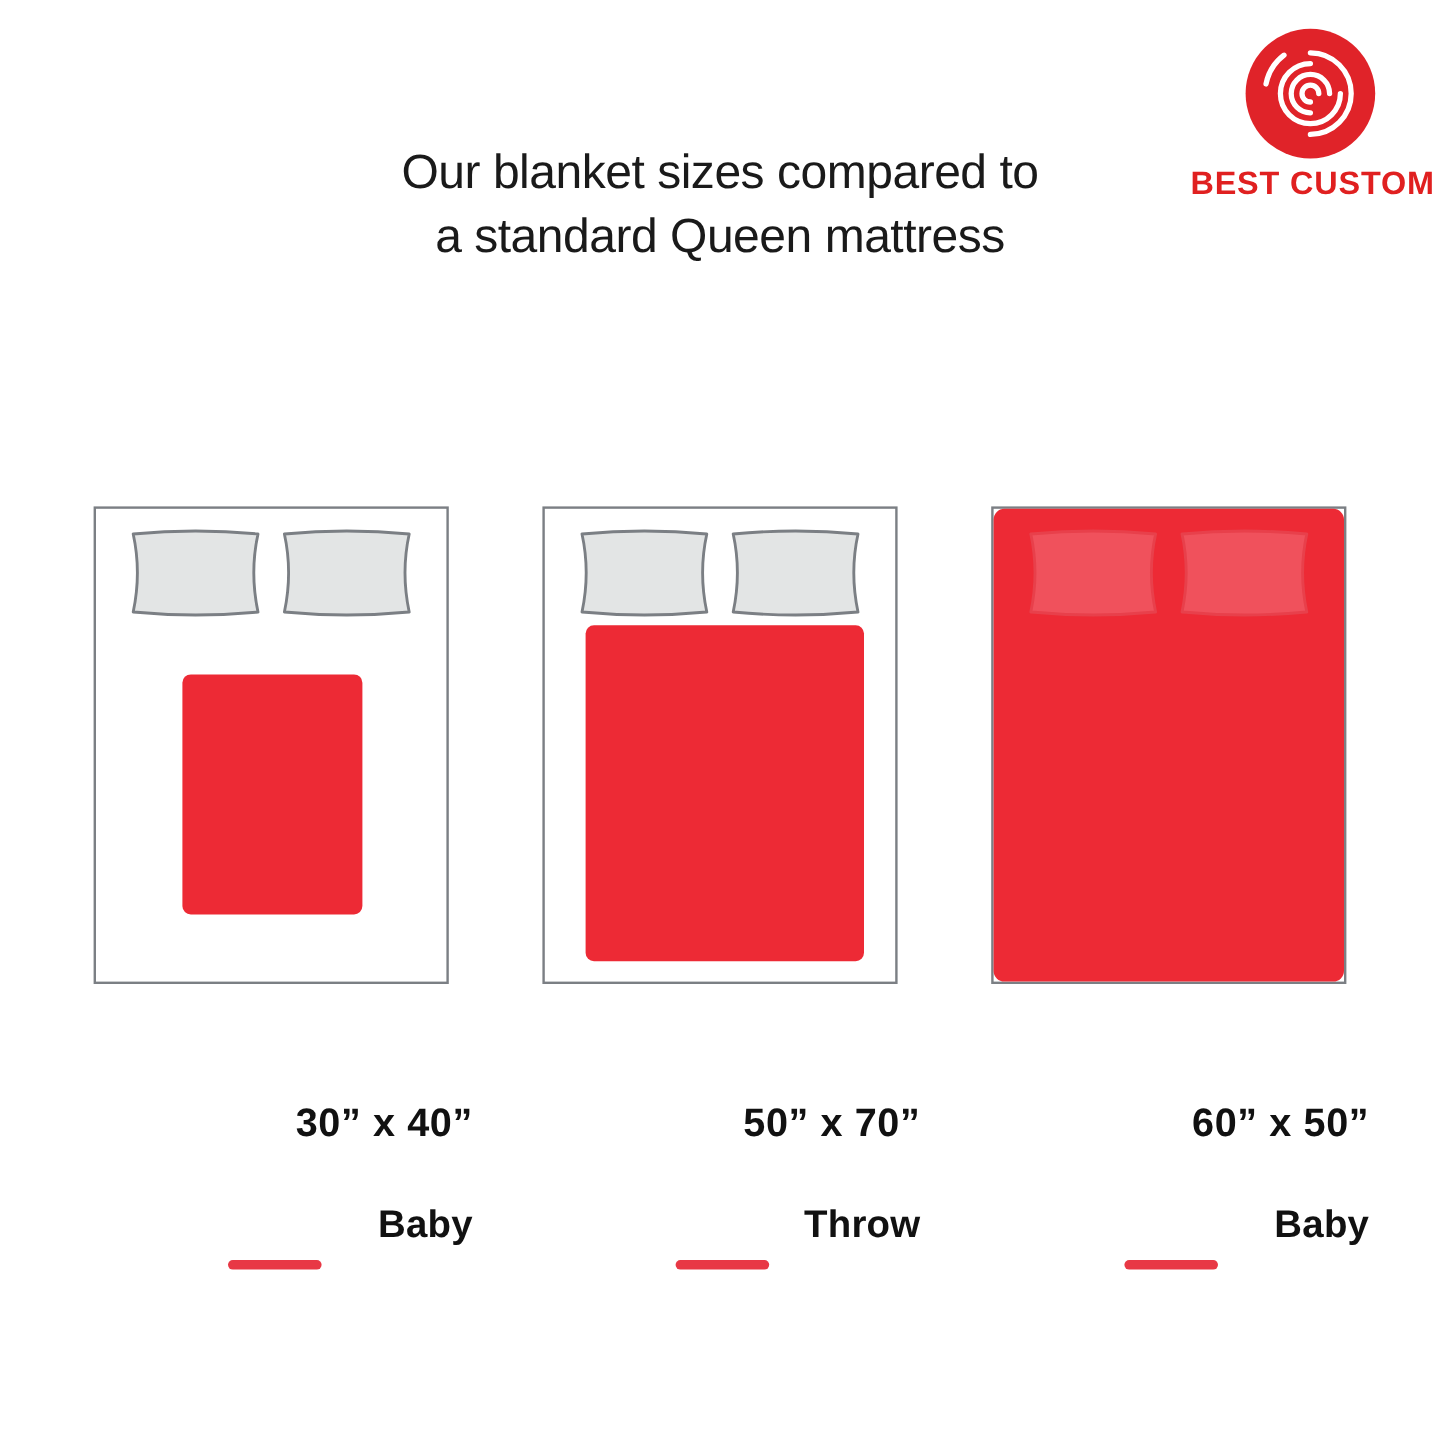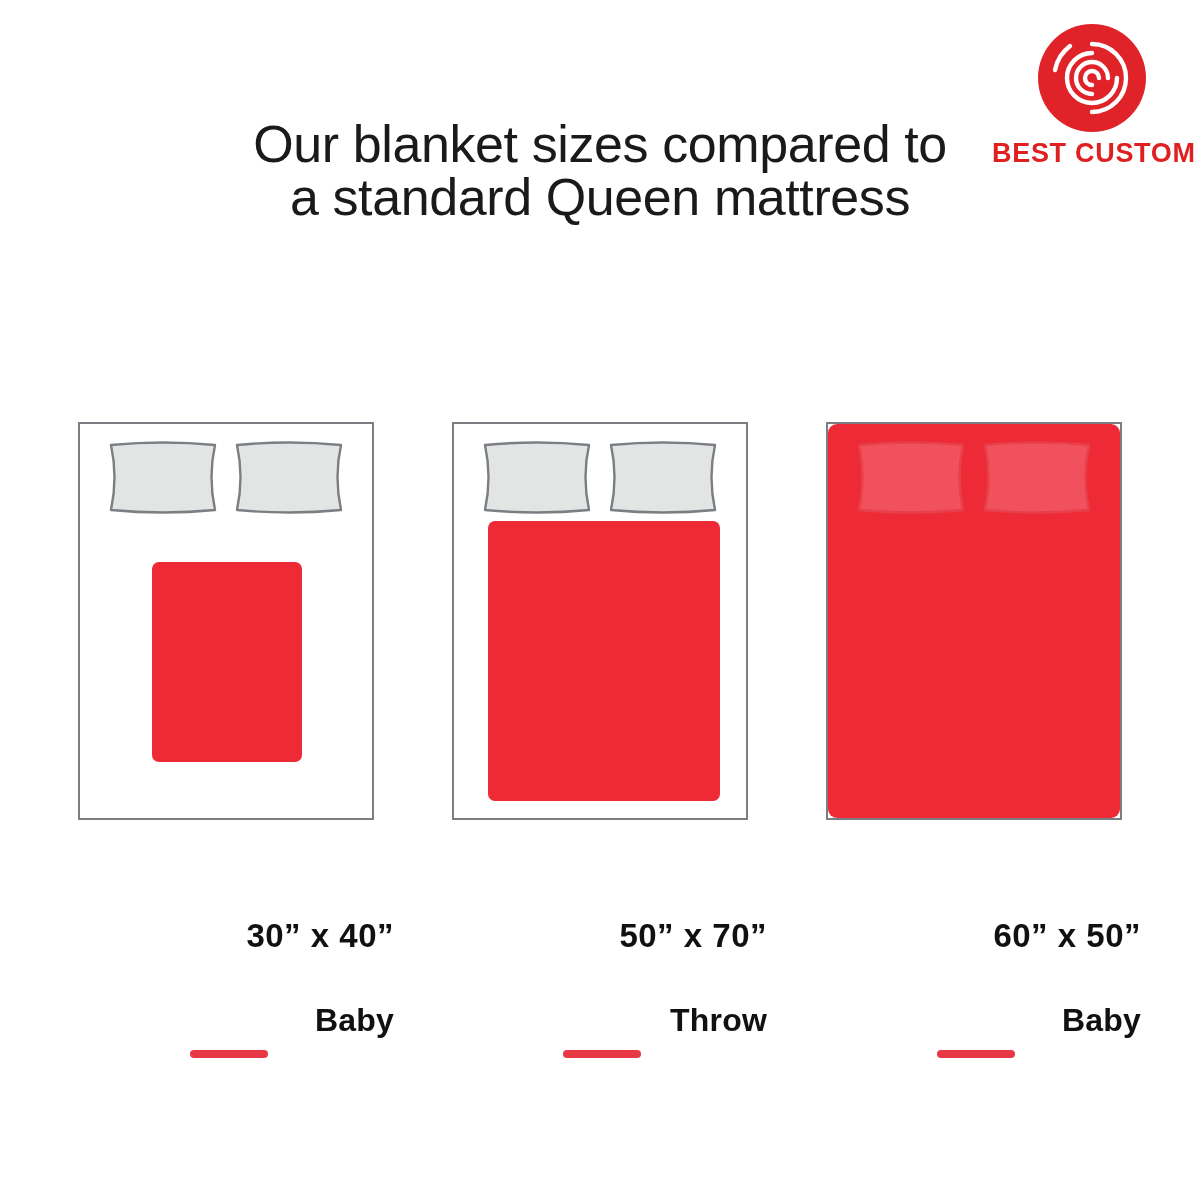--- a/index.html
+++ b/index.html
@@ -52,21 +52,21 @@
     font-size: 78px;
     line-height: 86px;
     font-weight: bold;
     color: #111111;
     letter-spacing: -1px;
     font-family: "Liberation Sans", sans-serif;
     margin: 0;
   }
   .page-subtitle {
     margin-top: 14px;
-    font-size: 52px;
+    font-size: 40px;
     line-height: 53px;
     font-weight: 300;
     color: #1a1a1a;
     font-family: "Liberation Sans", sans-serif;
     letter-spacing: -0.4px;
   }
   .page-subtitle span {
     display: block;
   }
 

